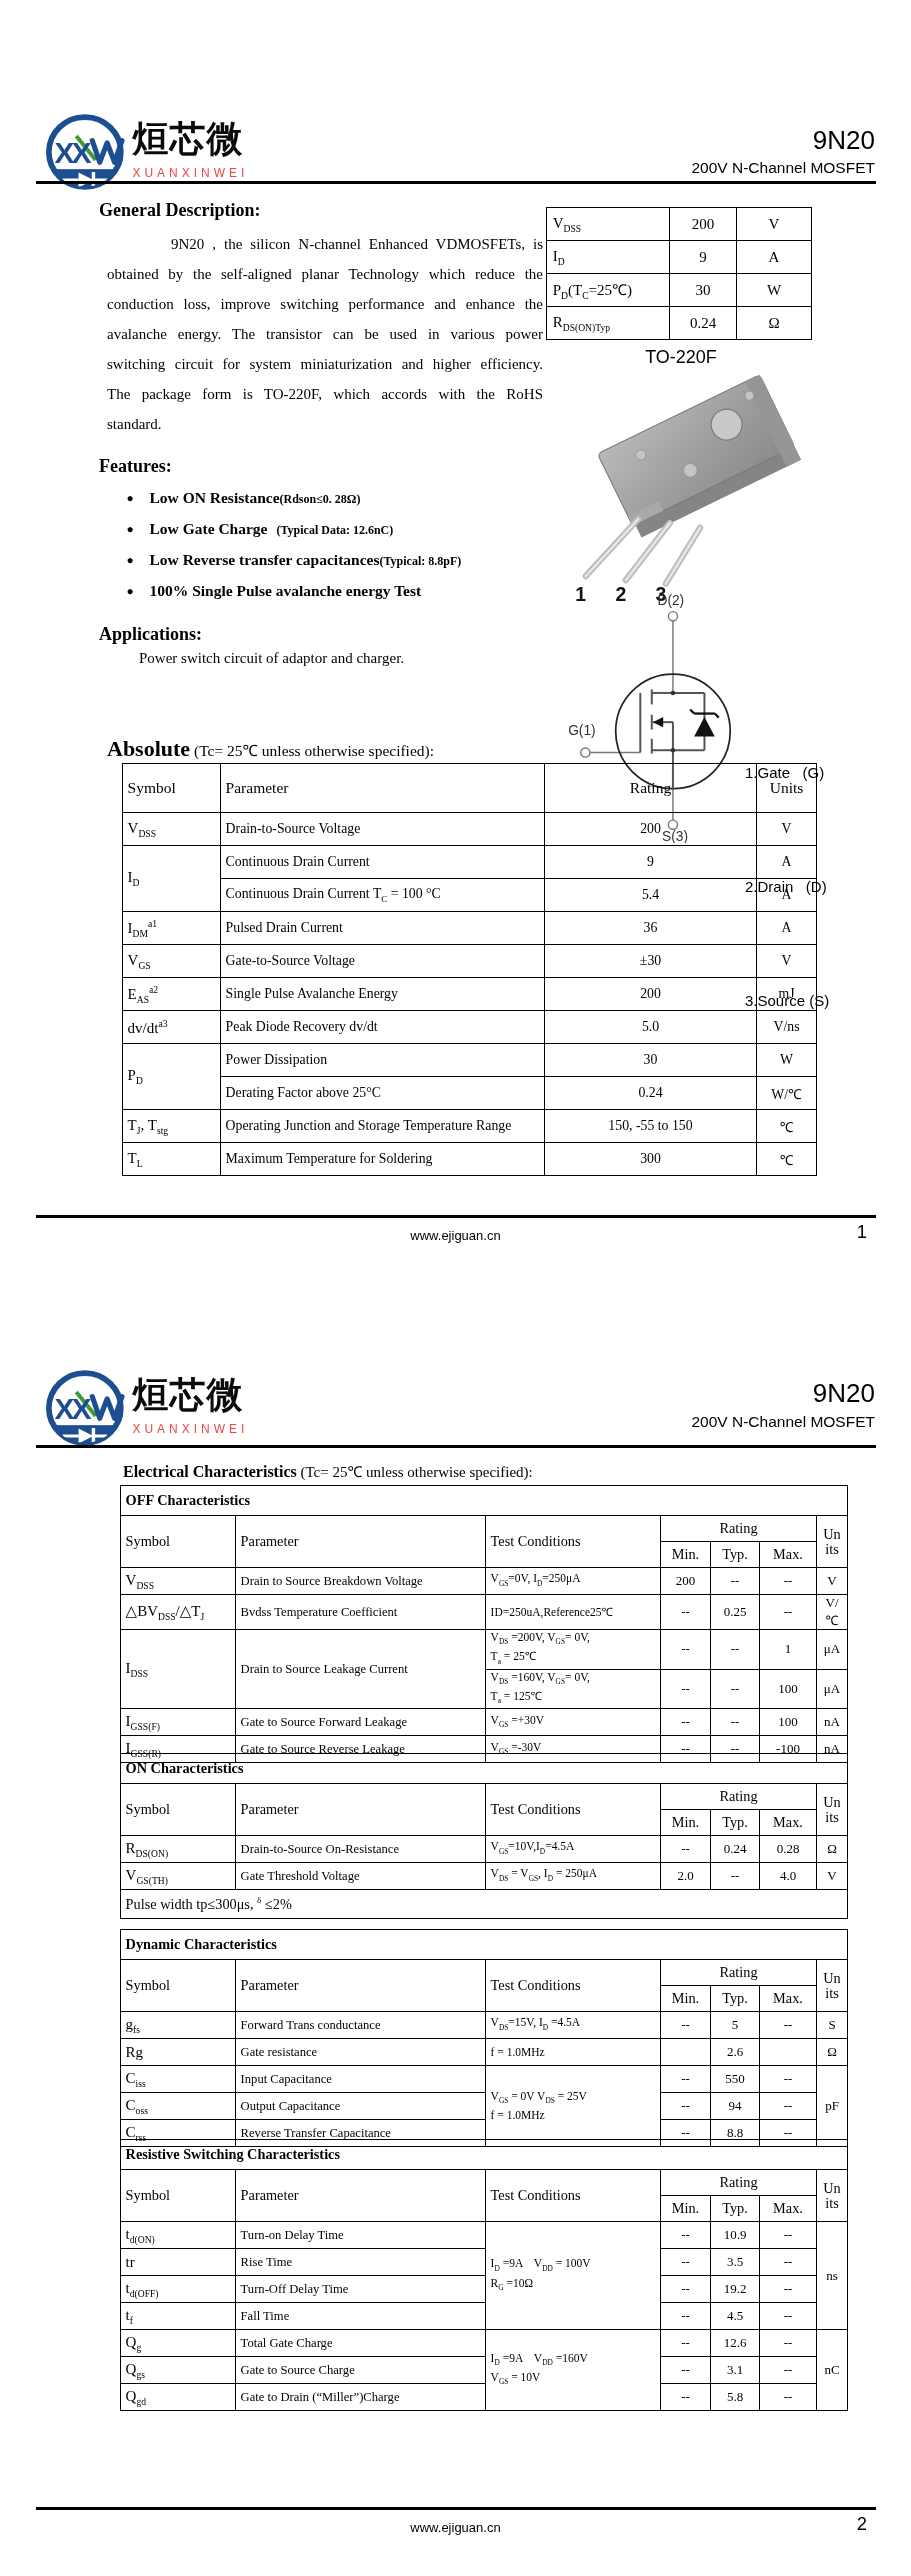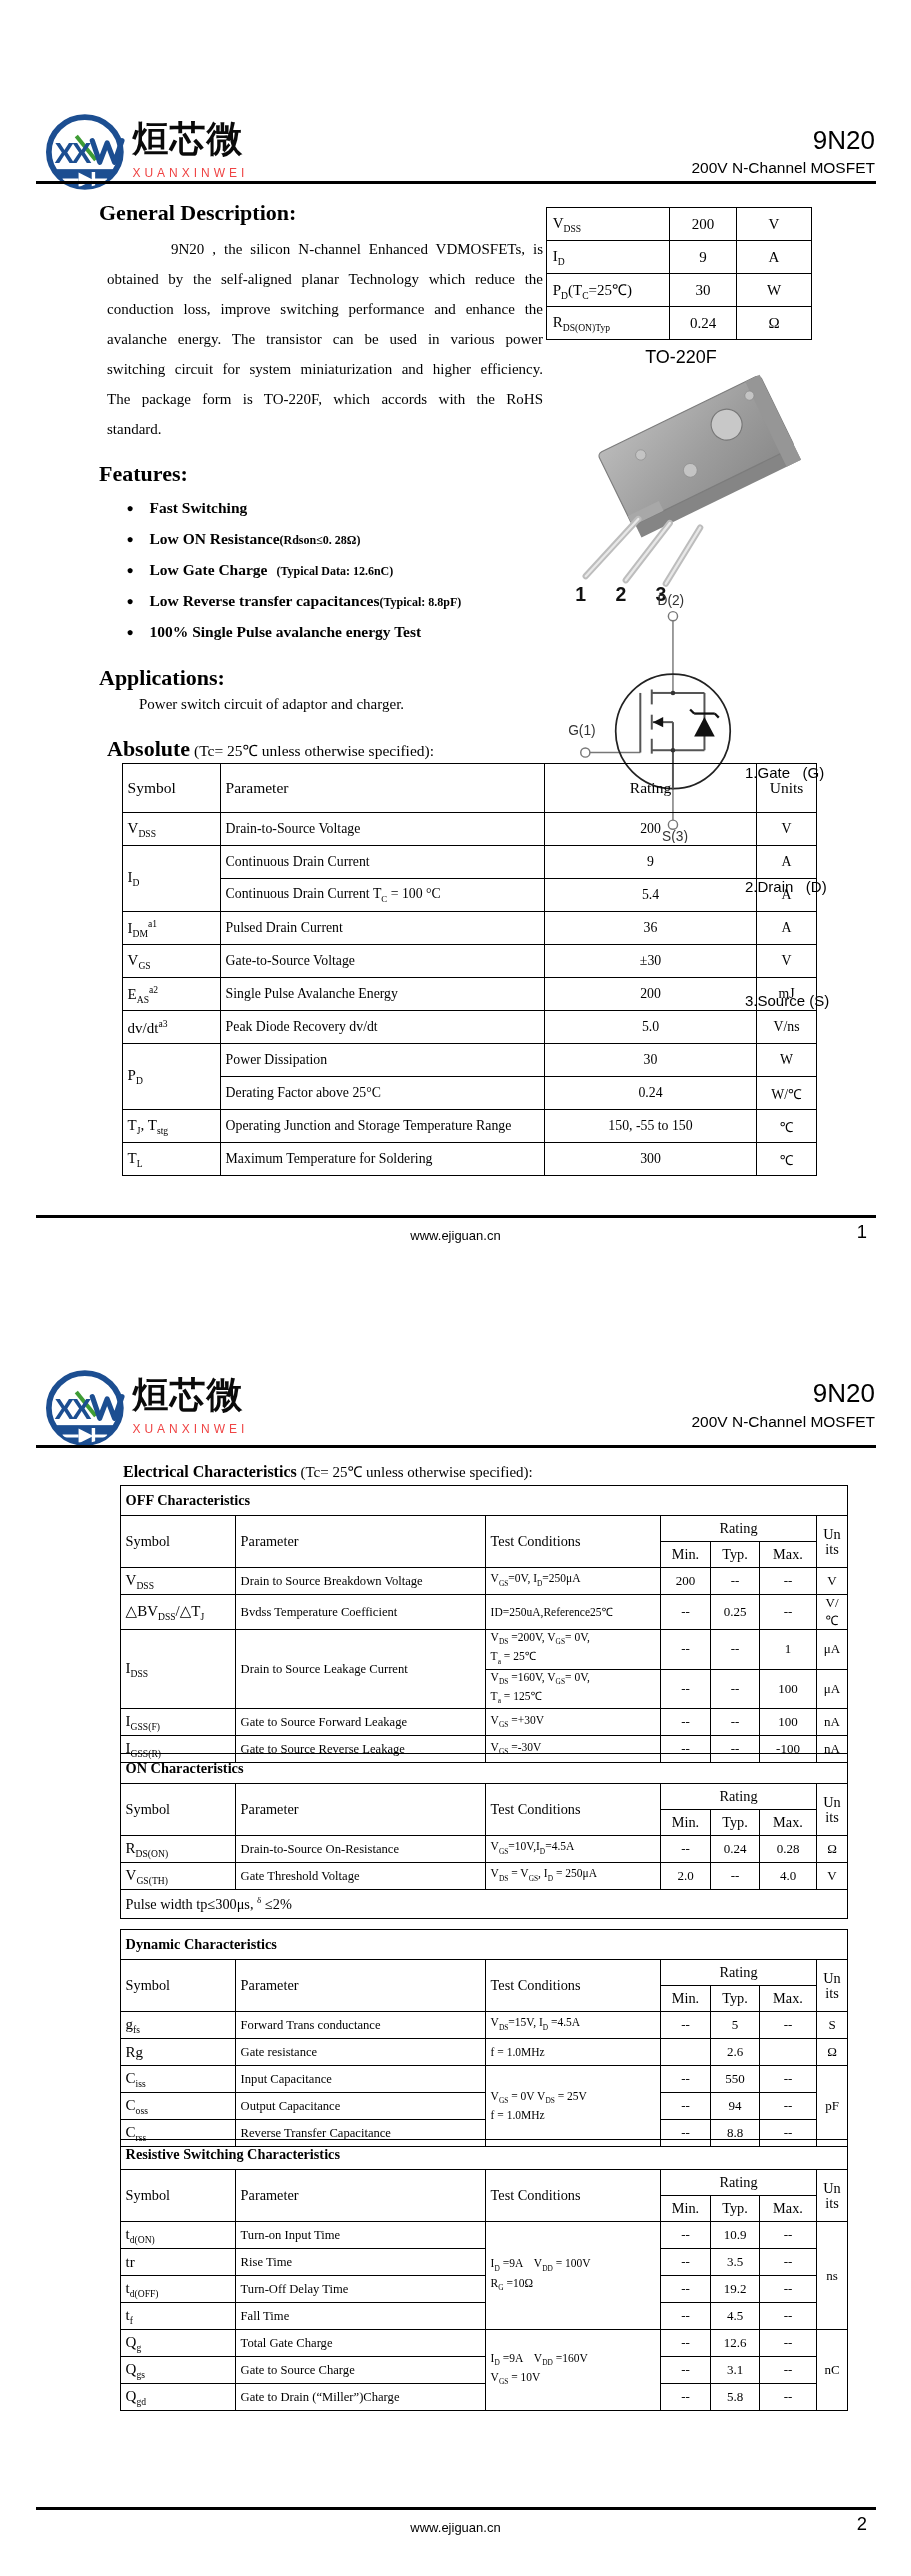--- a/index.html
+++ b/index.html
@@ -12,21 +12,21 @@
   .hrule{position:absolute;left:36px;width:840px;height:3.4px;background:#000;}
   .logo{position:absolute;left:43px;display:flex;align-items:flex-start;}
   .logo-text{margin-left:3.4px;}
   .brand-cn{font-family:"Liberation Sans",sans-serif;font-weight:bold;font-size:36px;line-height:53px;letter-spacing:1.1px;color:#0a0a0a;}
   .brand-en{font-family:"Liberation Sans",sans-serif;font-size:12px;letter-spacing:4px;color:#ef4444;margin-top:1.1px;}
   .part-no{position:absolute;right:36px;text-align:right;font-family:"Liberation Sans",sans-serif;font-size:26px;color:#000;}
   .part-family{position:absolute;right:36px;text-align:right;font-family:"Liberation Sans",sans-serif;font-size:15.5px;color:#000;}
 
   
   .leftcol{position:absolute;left:99px;top:200px;width:452px;}
-  .sec-title{font-size:22px;font-weight:bold;margin:0 0 5.7px 0;}
+  .sec-title{font-size:18px;font-weight:bold;margin:0 0 5.7px 0;}
   .gen-body{font-size:15px;line-height:30px;text-align:justify;text-indent:64px;word-spacing:2.9px;margin:8px;}
   .features-title{margin-top:17px;}
   ul.features{list-style:none;margin:3.4px 0 0 27.5px;padding:0;}
   ul.features li{position:relative;padding-left:23px;font-size:15.5px;font-weight:bold;line-height:30px;white-space:nowrap;}
   ul.features li::before{content:"●";position:absolute;left:0;top:0.6px;font-size:12px;}
   ul.features .detail{font-size:12px;white-space:pre;}
   .apps-title{margin-top:17px;}
   .apps-body{font-size:15px;margin:4.6px 0 0 40px;}
 
   
@@ -113,21 +113,20 @@
   </div>
   <div class="part-no" style="top:125px;">9N20</div>
   <div class="part-family" style="top:159px;">200V N-Channel MOSFET</div>
   <div class="hrule" style="top:181px;"></div>
 
   <div class="leftcol">
     <h2 class="sec-title">General Description:</h2>
     <p class="gen-body">9N20 , the silicon N-channel Enhanced VDMOSFETs, is obtained by the self-aligned planar Technology which reduce the conduction loss, improve switching performance and enhance the avalanche energy. The transistor can be used in various power switching circuit for system miniaturization and higher efficiency. The package form is TO-220F, which accords with the RoHS standard.</p>
     <h2 class="sec-title features-title">Features:</h2>
     <ul class="features">
-      <li><span>Fast Switching</span><span class="detail"></span></li>
       <li><span>Low ON Resistance</span><span class="detail">(Rdson≤0. 28Ω)</span></li>
       <li><span>Low Gate Charge</span><span class="detail">   (Typical Data: 12.6nC)</span></li>
       <li><span>Low Reverse transfer capacitances</span><span class="detail">(Typical: 8.8pF)</span></li>
       <li><span>100% Single Pulse avalanche energy Test</span><span class="detail"></span></li>
     </ul>
     <h2 class="sec-title apps-title">Applications:</h2>
     <p class="apps-body">Power switch circuit of adaptor and charger.</p>
   </div>
 
   <table class="qs-table">
@@ -590,21 +589,21 @@
       <th colspan="3">Rating</th>
       <th rowspan="2" class="vspan units-narrow">Units</th>
     </tr>
     <tr class="subhd">
       <th>Min.</th>
       <th>Typ.</th>
       <th>Max.</th>
     </tr>
     <tr>
           <td class="sym">t<sub>d(ON)</sub></td>
-          <td class="par">Turn-on Input Time</td>
+          <td class="par">Turn-on Delay Time</td>
           <td class="cond" rowspan="4">I<sub>D</sub> =9A    V<sub>DD</sub> = 100V
 R<sub>G</sub> =10Ω</td>
           <td class="r">--</td>
           <td class="r">10.9</td>
           <td class="r">--</td>
           <td class="u" rowspan="4">ns</td>
         </tr>
     <tr>
           <td class="sym">tr</td>
           <td class="par">Rise Time</td>

